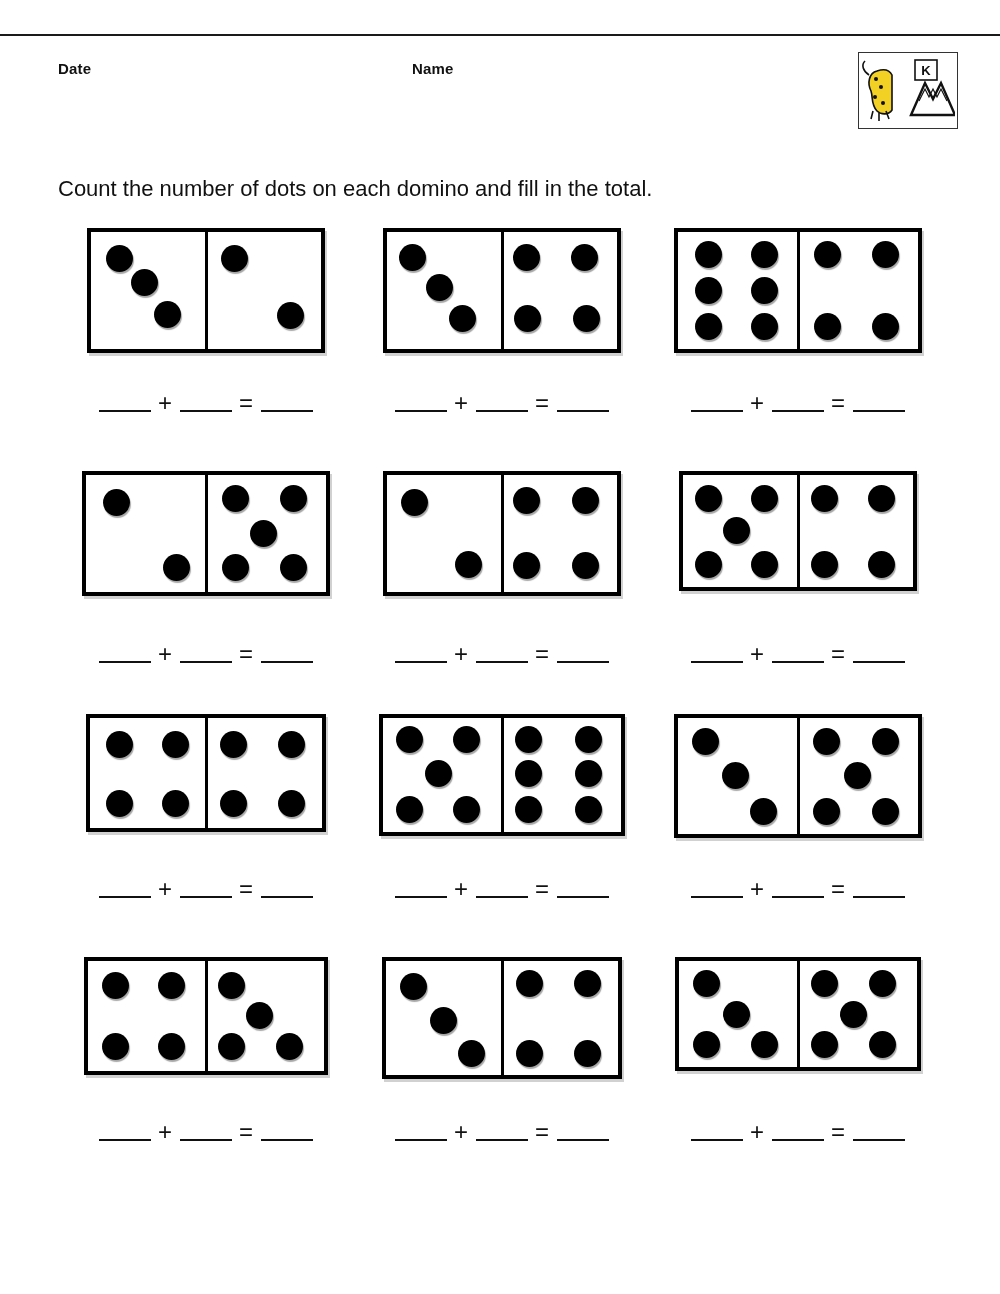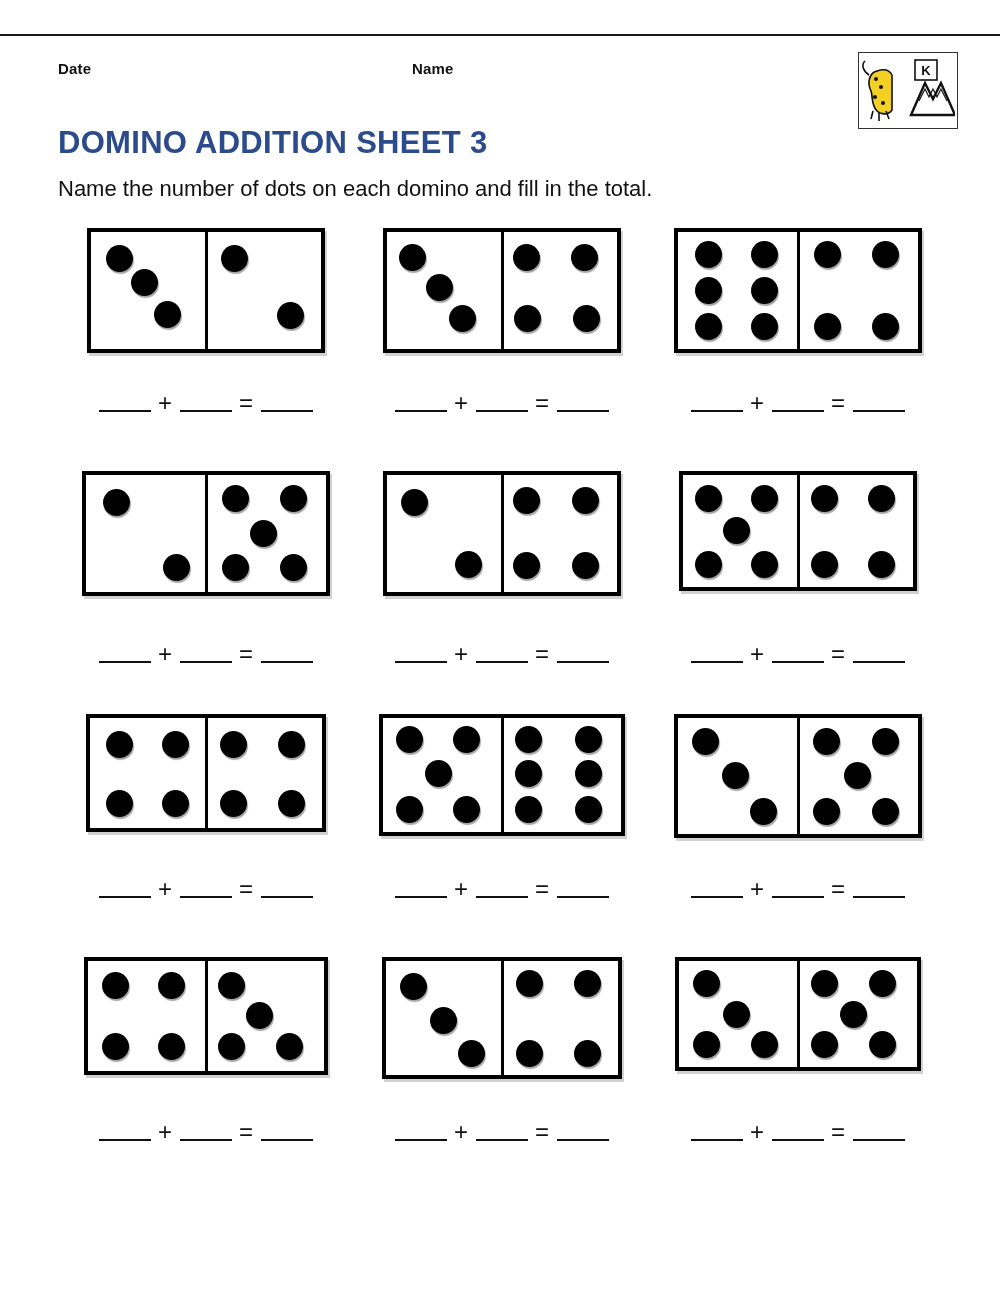--- a/index.html
+++ b/index.html
@@ -155,22 +155,21 @@
       </g>
 
       <rect x="56" y="7" width="22" height="20" fill="#fff" stroke="#111" stroke-width="1.6"></rect>
       <text x="67" y="22" font-family="Liberation Sans, sans-serif" font-size="13" font-weight="bold" text-anchor="middle" fill="#111">K</text>
 
       <path d="M52 62 L66 30 L74 46 L82 30 L96 62 Z" fill="#fff" stroke="#111" stroke-width="2.4"></path>
       <path d="M60 48 L66 36 L70 44 L74 36 L78 44 L82 36 L88 48" fill="none" stroke="#111" stroke-width="1.2"></path>
     </svg>
   </div>
 
-  <div class="title">DOMINO ADDITION SHEET 3</div>
-  <div class="subtitle">Name the number of dots on each domino and fill in the total.</div>
+  <div class="subtitle">Count the number of dots on each domino and fill in the total.</div>
 
   <div class="grid">
 
     <div class="row">
 
       <div class="cell">
         <div class="domino" style="width:238px;height:125px;">
           <div class="divider"></div>
           <div class="pip" style="width:27px;height:27px;left:15px;top:13px;"></div>
           <div class="pip" style="width:27px;height:27px;left:40px;top:37px;"></div>

